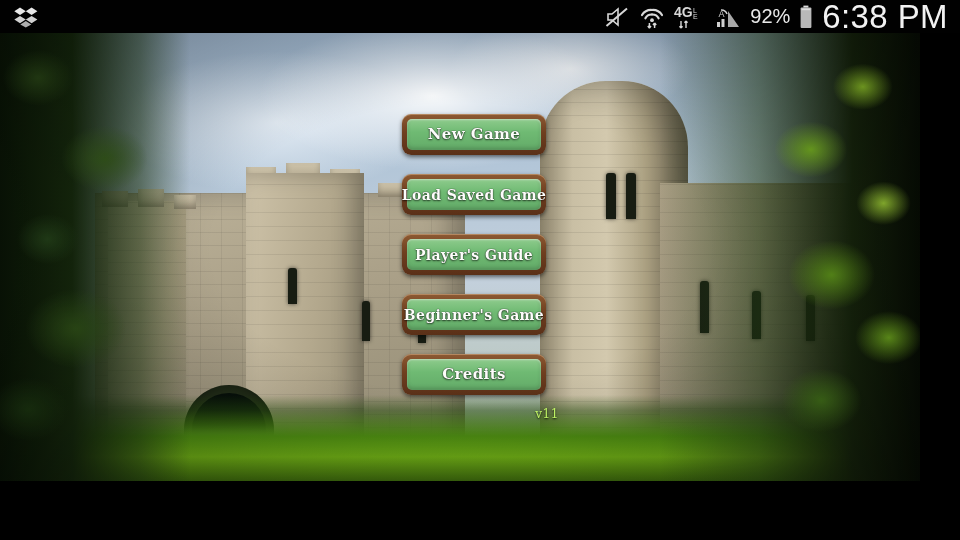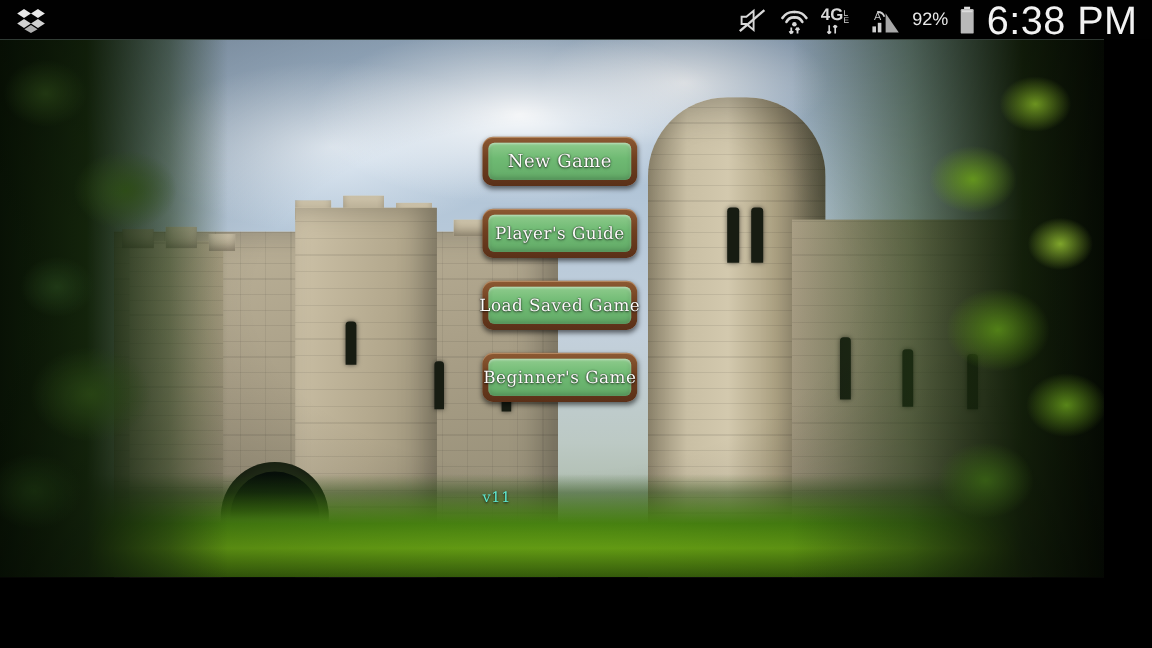--- a/index.html
+++ b/index.html
@@ -11,21 +11,21 @@
   
   #statusbar {
     position:absolute; left:0; top:0; width:960px; height:33px;
     background:#010101; display:flex; align-items:center;
     padding:0 12px 0 14px;
   }
   #statusbar .left { display:flex; align-items:center; gap:10px; }
   #statusbar .right { margin-left:auto; display:flex; align-items:center; gap:9px; }
 
   .sb-ico { display:block; }
-  .sb-batt { color:#e9e9e9; font-size:15px; font-family:"Liberation Sans", sans-serif; }
+  .sb-batt { color:#e9e9e9; font-size:20px; font-family:"Liberation Sans", sans-serif; }
   .sb-clock { color:#f2f2f2; font-size:33px; font-weight:400; letter-spacing:.4px;
               font-family:"Liberation Sans", sans-serif; }
 
   
   #game {
     position:absolute; left:0; top:33px; width:920px; height:448px;
     overflow:hidden; background:#5d6f55;
   }
 
   
@@ -129,44 +129,45 @@
     position:absolute; inset:0; pointer-events:none;
     background:radial-gradient(ellipse 620px 360px at 50% 48%, rgba(0,0,0,0) 40%, rgba(0,0,0,.38) 100%);
   }
 
   
   #menu {
     position:absolute; left:402px; top:81px; width:157px;
     display:flex; flex-direction:column; gap:19px; z-index:6;
   }
   .menu-btn {
-    position:relative; width:129px; height:41px;
+    position:relative; width:144px; height:41px;
     border:none; cursor:pointer; padding:0;
     border-radius:9px;
     background:linear-gradient(180deg,#8d5a33 0%, #6f3f1f 45%, #5a3018 100%);
     box-shadow:0 2px 4px rgba(0,0,0,.55), inset 0 1px 0 rgba(255,220,180,.35);
+    font-weight:bold;
   }
   .menu-btn .inner {
     position:absolute; left:5px; top:5px; right:5px; bottom:5px;
     border-radius:5px;
     background:linear-gradient(180deg,#8ecb8c 0%, #6fba73 42%, #63ab68 100%);
     box-shadow: inset 0 1px 2px rgba(255,255,255,.45), inset 0 -2px 4px rgba(0,0,0,.18);
     display:flex; align-items:center; justify-content:center;
   }
   .menu-btn .label {
     color:#fdfdfb; font-family:"DejaVu Serif", serif;
     font-size:15px; letter-spacing:.4px; line-height:1;
     text-shadow:0 1px 2px rgba(0,0,0,.65), 0 0 1px rgba(0,0,0,.9);
     white-space:nowrap;
   }
   .menu-btn.small .label { font-size:14px; }
 
   #version {
     position:absolute; left:402px; top:374px; width:157px;
-    text-align:left; color:#5eead4; font-family:"DejaVu Serif", serif;
+    text-align:right; color:#bef264; font-family:"DejaVu Serif", serif;
     font-size:12px; letter-spacing:.6px;
     text-shadow:0 1px 2px rgba(0,0,0,.8); z-index:6;
   }
 
   
   .letterbox-right { position:absolute; left:920px; top:33px; width:40px; height:448px; background:#000; }
   .letterbox-bottom { position:absolute; left:0; top:481px; width:960px; height:59px; background:#000; }
 </style>
 </head>
 <body>
@@ -285,36 +286,41 @@
     <div id="menu">
 
       <button class="menu-btn">
         <span class="inner">
           <span class="label">New Game</span>
         </span>
       </button>
 
       <button class="menu-btn small">
         <span class="inner">
+          <span class="label">Load Saved Game</span>
+        </span>
+      </button>
+
+      <button class="menu-btn small">
+        <span class="inner">
           <span class="label">Player's Guide</span>
         </span>
       </button>
 
       <button class="menu-btn small">
         <span class="inner">
-          <span class="label">Load Saved Game</span>
-        </span>
-      </button>
-
-      <button class="menu-btn small">
-        <span class="inner">
           <span class="label">Beginner's Game</span>
         </span>
       </button>
 
+      <button class="menu-btn">
+        <span class="inner">
+          <span class="label">Credits</span>
+        </span>
+      </button>
 
     </div>
 
     <div id="version">v11</div>
 
   </div>
 
   <div class="letterbox-right"></div>
   <div class="letterbox-bottom"></div>
 

